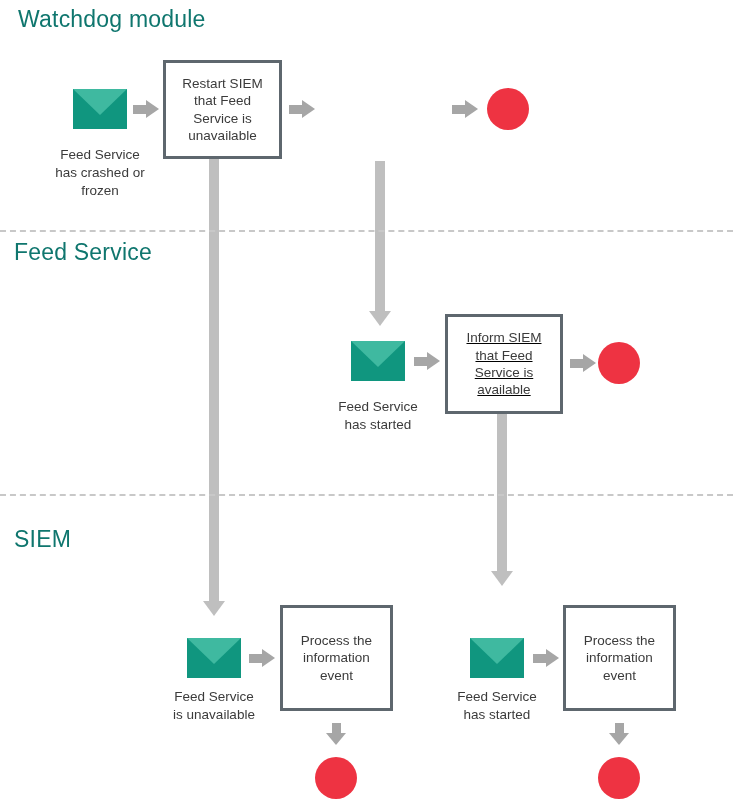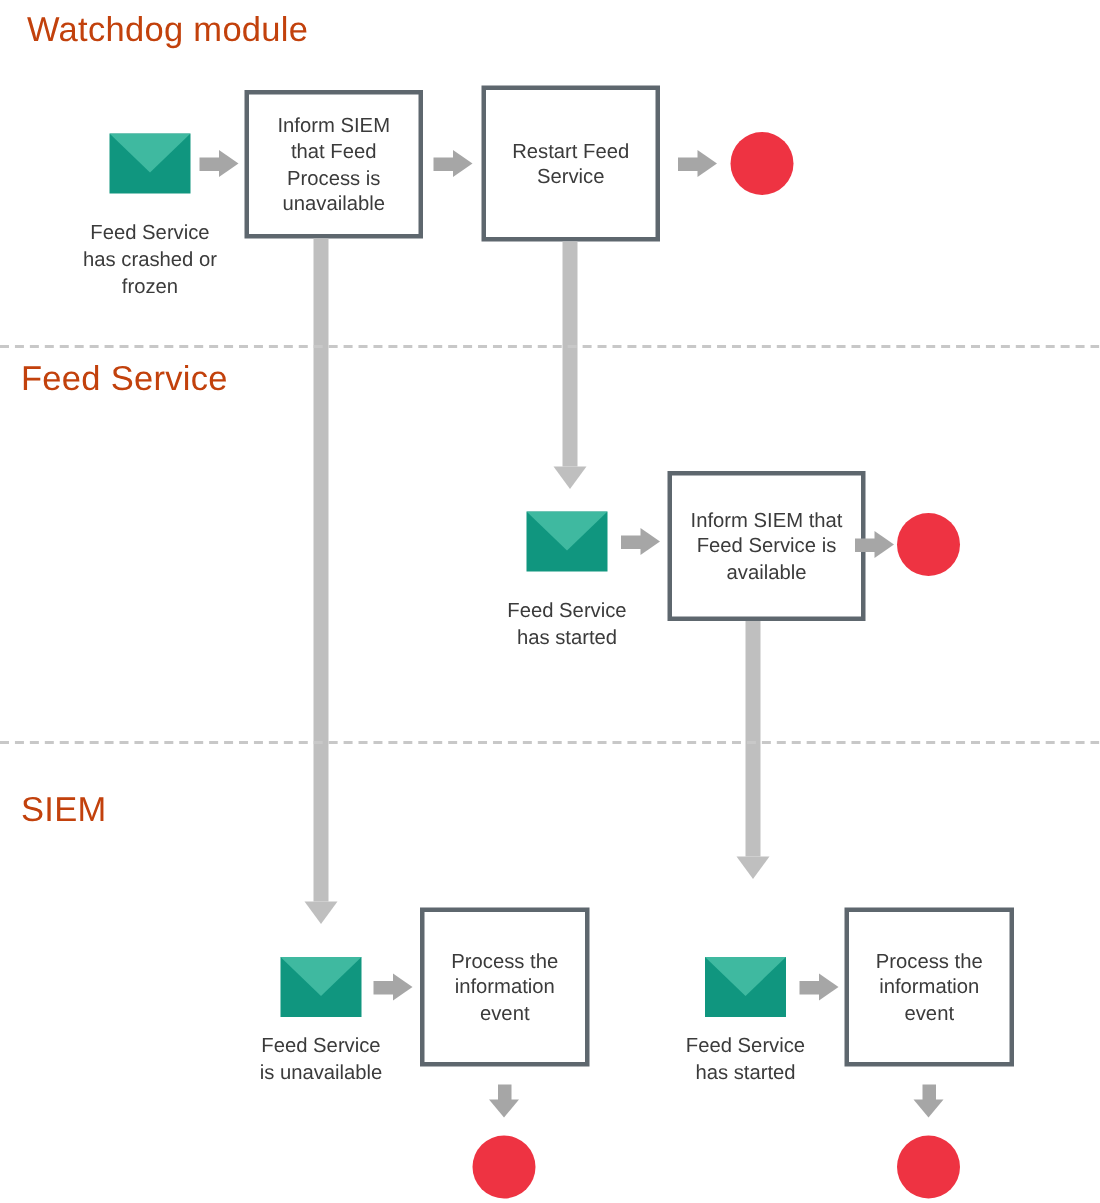--- a/index.html
+++ b/index.html
@@ -16,21 +16,21 @@
     height: 802px;
     background: #ffffff;
     overflow: hidden;
   }
 
   
   .lane-title {
     position: absolute;
     font-size: 23px;
     font-weight: 400;
-    color: #c2410c;
+    color: #0f766e;
     letter-spacing: 0.2px;
     white-space: nowrap;
     line-height: 1;
   }
 
   
   .lane-divider {
     position: absolute;
     left: 0;
     width: 733px;
@@ -178,31 +178,28 @@
   <div class="msg-caption" style="left:33px; top:146px; width:134px;">Feed Service
 has crashed or
 frozen</div>
 
   <div class="h-arrow" style="left:133px; top:100px;">
     <span class="shaft"></span>
     <span class="head"></span>
   </div>
 
   <div class="proc-box" style="left:163px; top:60px; width:119px; height:99px;">
-    <span class="proc-label">Inform SIEM that Feed Process is unavailable</span>
+    <span class="proc-label">Restart SIEM that Feed Service is unavailable</span>
   </div>
 
   <div class="h-arrow" style="left:289px; top:100px;">
     <span class="shaft"></span>
     <span class="head"></span>
   </div>
 
-  <div class="proc-box" style="left:321px; top:57px; width:119px; height:104px;">
-    <span class="proc-label">Restart Feed Service</span>
-  </div>
 
   <div class="h-arrow" style="left:452px; top:100px;">
     <span class="shaft"></span>
     <span class="head"></span>
   </div>
 
   <div class="terminator" style="left:487px; top:88px;"></div>
 
   <div class="v-seg" style="left:209px; top:159px; height:442px;"></div>
   <div class="v-conn" style="left:203px; top:601px; height:26px;">
@@ -222,21 +219,21 @@
     <span class="flap"></span>
   </div>
   <div class="msg-caption" style="left:315px; top:398px; width:126px;">Feed Service
 has started</div>
 
   <div class="h-arrow" style="left:414px; top:352px;">
     <span class="shaft"></span>
     <span class="head"></span>
   </div>
 
-  <div class="proc-box" style="left:445px; top:314px; width:132px; height:100px;">
+  <div class="proc-box" style="left:445px; top:314px; width:118px; height:100px;text-decoration:underline;">
     <span class="proc-label">Inform SIEM that Feed Service is available</span>
   </div>
 
   <div class="h-arrow" style="left:570px; top:354px;">
     <span class="shaft"></span>
     <span class="head"></span>
   </div>
 
   <div class="terminator" style="left:598px; top:342px;"></div>
 

